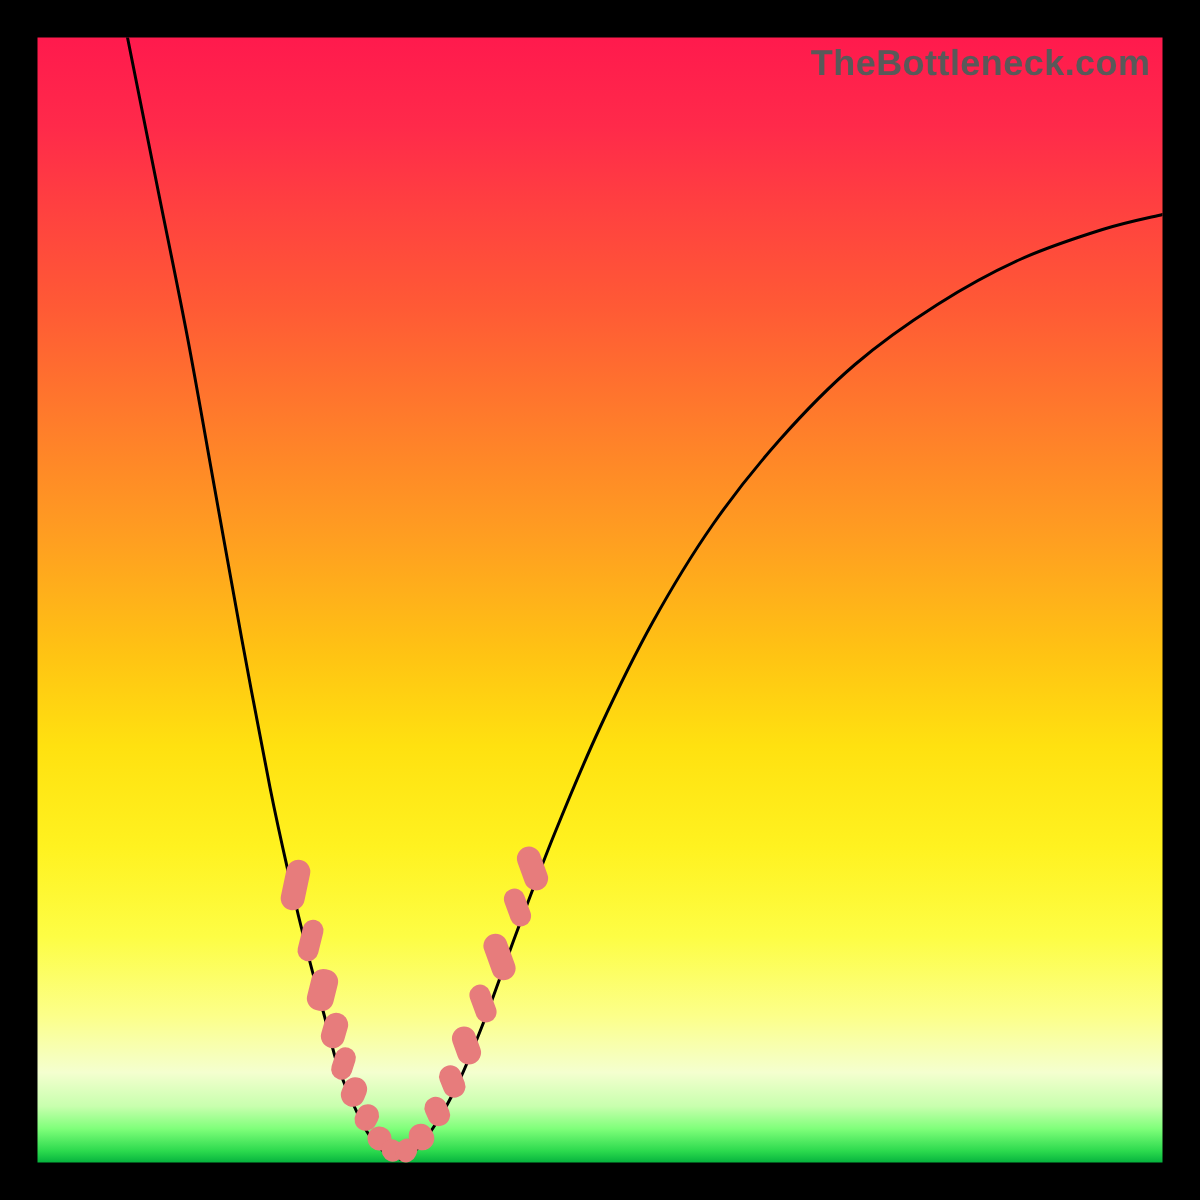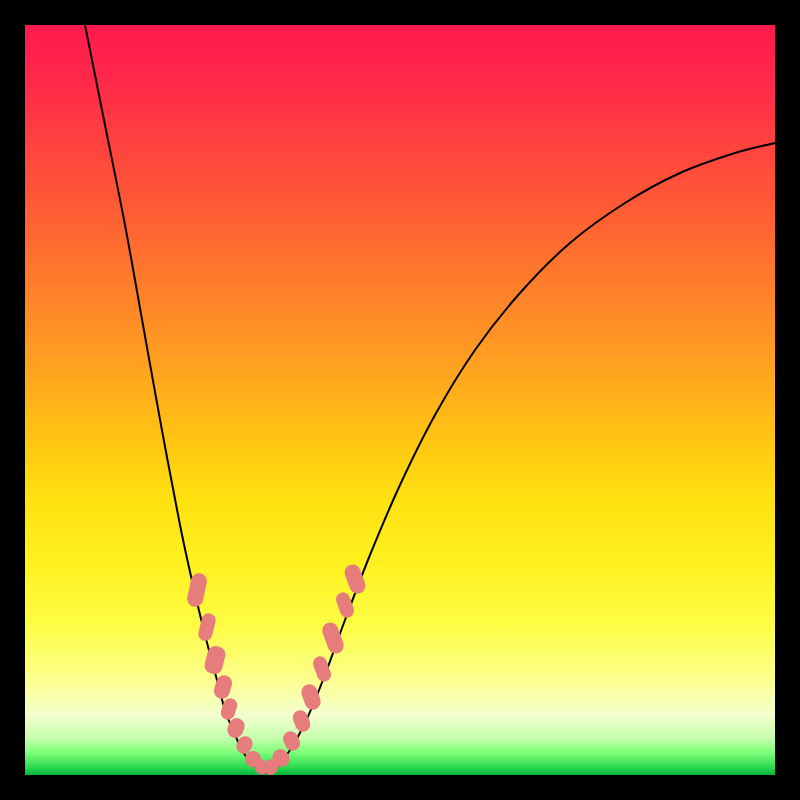--- a/index.html
+++ b/index.html
@@ -59,20 +59,21 @@
     position: absolute;
     background: #e77c7c;
     border-radius: 8px;
     transform: rotate(22deg);
   }
 </style>
 </head>
 <body>
 <div class="frame">
   <div class="plot-area">
+    <div class="watermark">TheBottleneck.com</div>
 
     <svg class="curves" viewBox="0 0 750 750" preserveAspectRatio="none">
       <path id="left-curve" class="curve" d="M 60 0 C 63.333333333333336 16.666666666666668, 73.33333333333333 66.66666666666666, 80 100 C 86.66666666666667 133.33333333333334, 93.66666666666667 166.66666666666666, 100 200 C 106.33333333333333 233.33333333333334, 112 266.6666666666667, 118 300 C 124 333.3333333333333, 129.83333333333334 366.6666666666667, 136 400 C 142.16666666666666 433.3333333333333, 149.66666666666666 473.3333333333333, 155 500 C 160.33333333333334 526.6666666666666, 163.83333333333334 541.6666666666666, 168 560 C 172.16666666666666 578.3333333333334, 176 594.1666666666666, 180 610 C 184 625.8333333333334, 188.66666666666666 642.5, 192 655 C 195.33333333333334 667.5, 197 675.8333333333334, 200 685 C 203 694.1666666666666, 206.66666666666666 702.5, 210 710 C 213.33333333333334 717.5, 216.66666666666666 724.6666666666666, 220 730 C 223.33333333333334 735.3333333333334, 227 739, 230 742 C 233 745, 236.66666666666666 747, 238 748"></path>
       <path id="right-curve" class="curve" d="M 242 748 C 243.66666666666666 747, 248.16666666666666 745.8333333333334, 252 742 C 255.83333333333334 738.1666666666666, 260.3333333333333 732.3333333333334, 265 725 C 269.6666666666667 717.6666666666666, 274.5 709.6666666666666, 280 698 C 285.5 686.3333333333334, 291.3333333333333 672.1666666666666, 298 655 C 304.6666666666667 637.8333333333334, 312.1666666666667 615.8333333333334, 320 595 C 327.8333333333333 574.1666666666666, 335.8333333333333 552.5, 345 530 C 354.1666666666667 507.5, 364.1666666666667 483.3333333333333, 375 460 C 385.8333333333333 436.6666666666667, 397.5 412.5, 410 390 C 422.5 367.5, 435.8333333333333 345.3333333333333, 450 325 C 464.1666666666667 304.6666666666667, 479.1666666666667 285.8333333333333, 495 268 C 510.8333333333333 250.16666666666666, 527.5 233, 545 218 C 562.5 203, 581.6666666666666 189.66666666666666, 600 178 C 618.3333333333334 166.33333333333334, 636.6666666666666 156.33333333333334, 655 148 C 673.3333333333334 139.66666666666666, 694.1666666666666 133, 710 128 C 725.8333333333334 123, 743.3333333333334 119.66666666666667, 750 118"></path>
     </svg>
 
     <div id="marker-layer">
         <div class="marker" style="width: 16px; height: 34px; left: 164px; top: 548px; transform: rotate(12deg);"></div>
         <div class="marker" style="width: 14px; height: 28px; left: 175px; top: 588px; transform: rotate(14deg);"></div>
         <div class="marker" style="width: 18px; height: 28px; left: 181px; top: 621px; transform: rotate(14deg);"></div>

